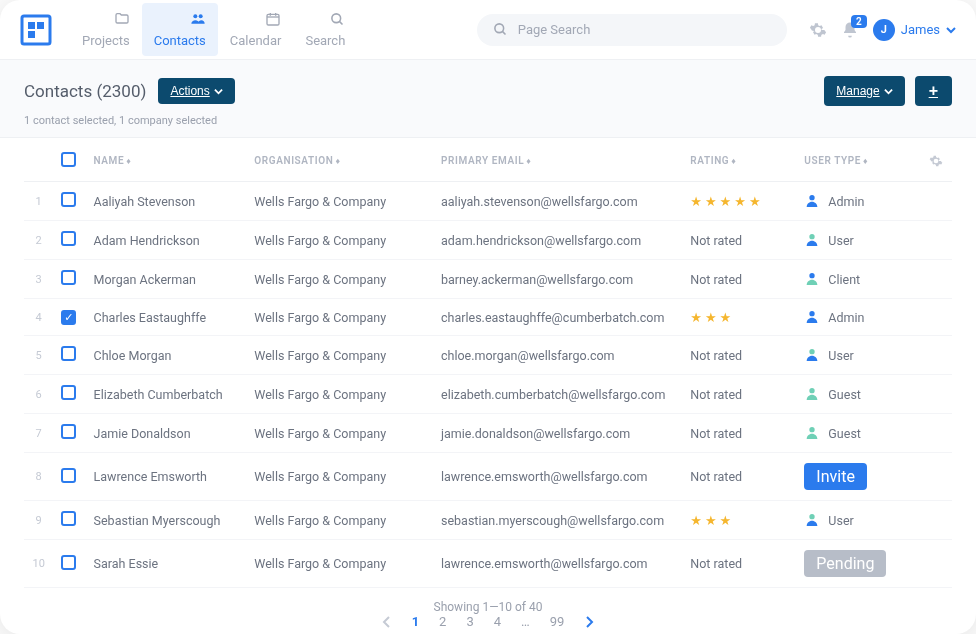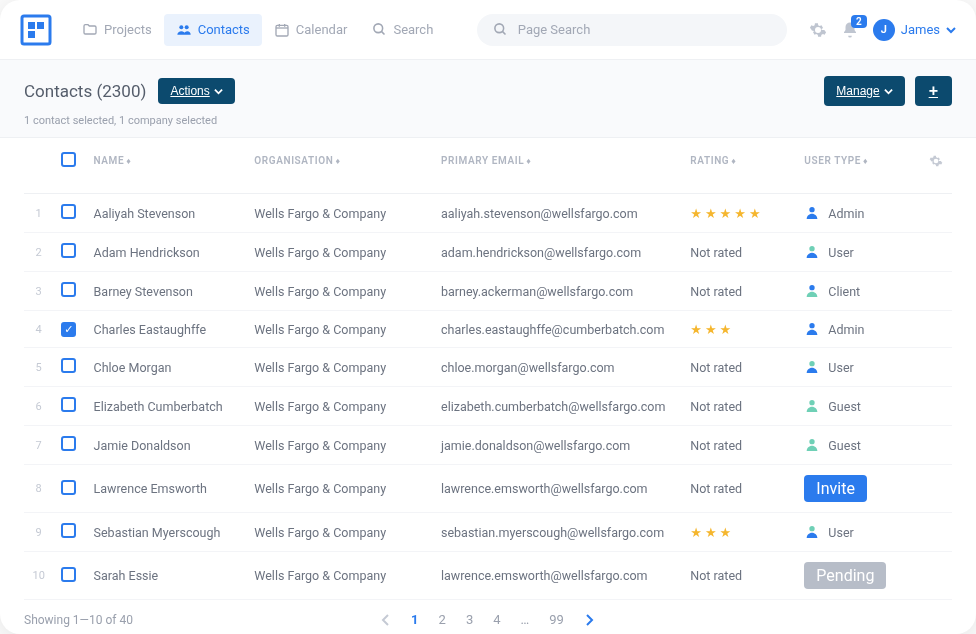--- a/index.html
+++ b/index.html
@@ -20,27 +20,28 @@
     height: 60px;
     padding: 0 20px;
     gap: 8px;
     border-bottom: 1px solid #eef0f3;
   }
   .logo {
     width: 32px; height: 32px;
     margin-right: 10px;
   }
   .nav-item {
-    display: flex; align-items: flex-start;
+    display: flex; align-items: flex-end;
     gap: 6px;
     padding: 8px 12px;
     color: #a2a8b5;
     font-size: 13px;
     cursor: pointer;
     border-radius: 4px;
+    flex-direction: column;
   }
   .nav-item.active {
     background: #eaf2fd;
     color: #2b7bed;
   }
   .nav-icon { width: 16px; height: 16px; display:inline-flex; align-items:center; justify-content:center;}
   .spacer { flex: 1; }
   .search-box {
     display: flex; align-items: center;
     background: #f4f6f9;
@@ -76,21 +77,21 @@
   .btn-icon { padding: 6px 14px; font-size: 16px; font-weight:600;}
   .subheader-actions { margin-left:auto; display:flex; gap:10px;}
   .selection-text { font-size:11px; color:#9aa0ad; margin-top:8px;}
 
   
   .table-wrap { padding: 0 24px; }
   table { width:100%; border-collapse: collapse; }
   thead th {
     text-align:left; font-size:10px; letter-spacing:0.06em;
     color:#b0b6c2; font-weight:600;
-    padding: 14px 8px 24px;
+    padding: 14px 8px 12px;
     border-bottom:1px solid #eef0f3;
   }
   thead th .sort { font-size:9px; margin-left:2px;}
   tbody td {
     padding: 10px 8px;
     font-size: 12.5px;
     color: #6c7380;
     border-bottom:1px solid #f3f4f7;
     vertical-align: middle;
   }
@@ -118,21 +119,21 @@
   .ut-client svg { }
   .ut-guest svg { }
   .pill { display:inline-block; padding:4px 12px; border-radius:4px; font-size:16px; color:#fff;}
   .pill-invite { background:#2b7bed; cursor:pointer;}
   .pill-pending { background:#b7bdc8;}
 
   
   .footer {
     display:flex; align-items:center;
     padding: 12px 24px 0;
-    font-size:12px; color:#9aa0ad;
+    font-size:12px; color:#9aa0ad;flex-direction:column;
   }
   .pagination { margin: 0 auto; display:flex; align-items:center; gap:20px;}
   .page {
     color:#9aa0ad; cursor:pointer; font-size:13px;
   }
   .page.current { color:#2b7bed; font-weight:700;}
   .page.arrow { color:#c5cad4;}
   .page.arrow.next { color:#2b7bed;}
 
   svg { display:block; }
@@ -304,21 +305,21 @@
                 </svg>
               </span>
               <span>User</span>
             </span>
           </td>
           <td class="col-gear"></td>
         </tr>
         <tr>
           <td class="col-num">3</td>
           <td class="col-check"><span class="checkbox"></span></td>
-          <td class="col-name">Barney Stevenson</td>
+          <td class="col-name">Morgan Ackerman</td>
           <td class="col-org">Wells Fargo &amp; Company</td>
           <td class="col-email">barney.ackerman@wellsfargo.com</td>
           <td class="col-rating"><span>Not rated</span></td>
           <td class="col-usertype">
             <span class="usertype ut-client">
               <span>
                 <svg class="person-icon" viewBox="0 0 24 24">
                   <circle cx="12" cy="7" r="4" fill="#2b7bed"></circle>
                   <path d="M4 21c0-4.4 3.6-8 8-8s8 3.6 8 8H4z" fill="#6fd0b6"></path>
                 </svg>

